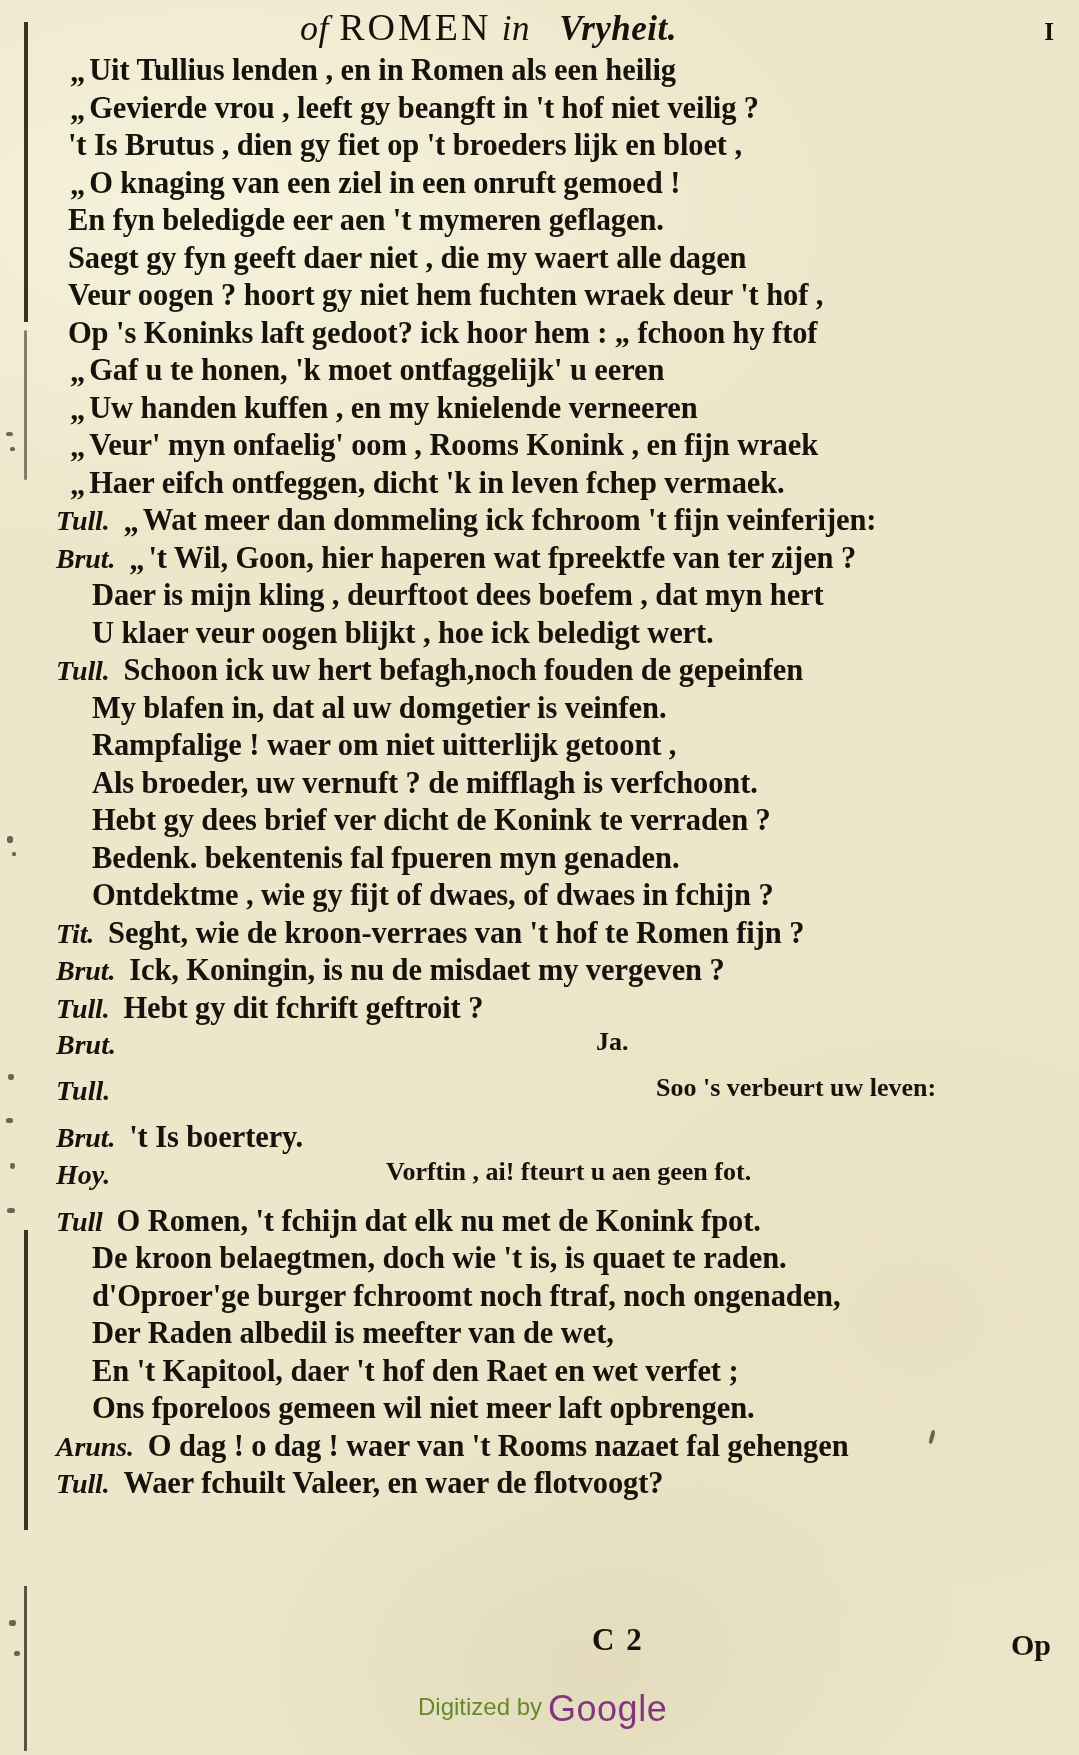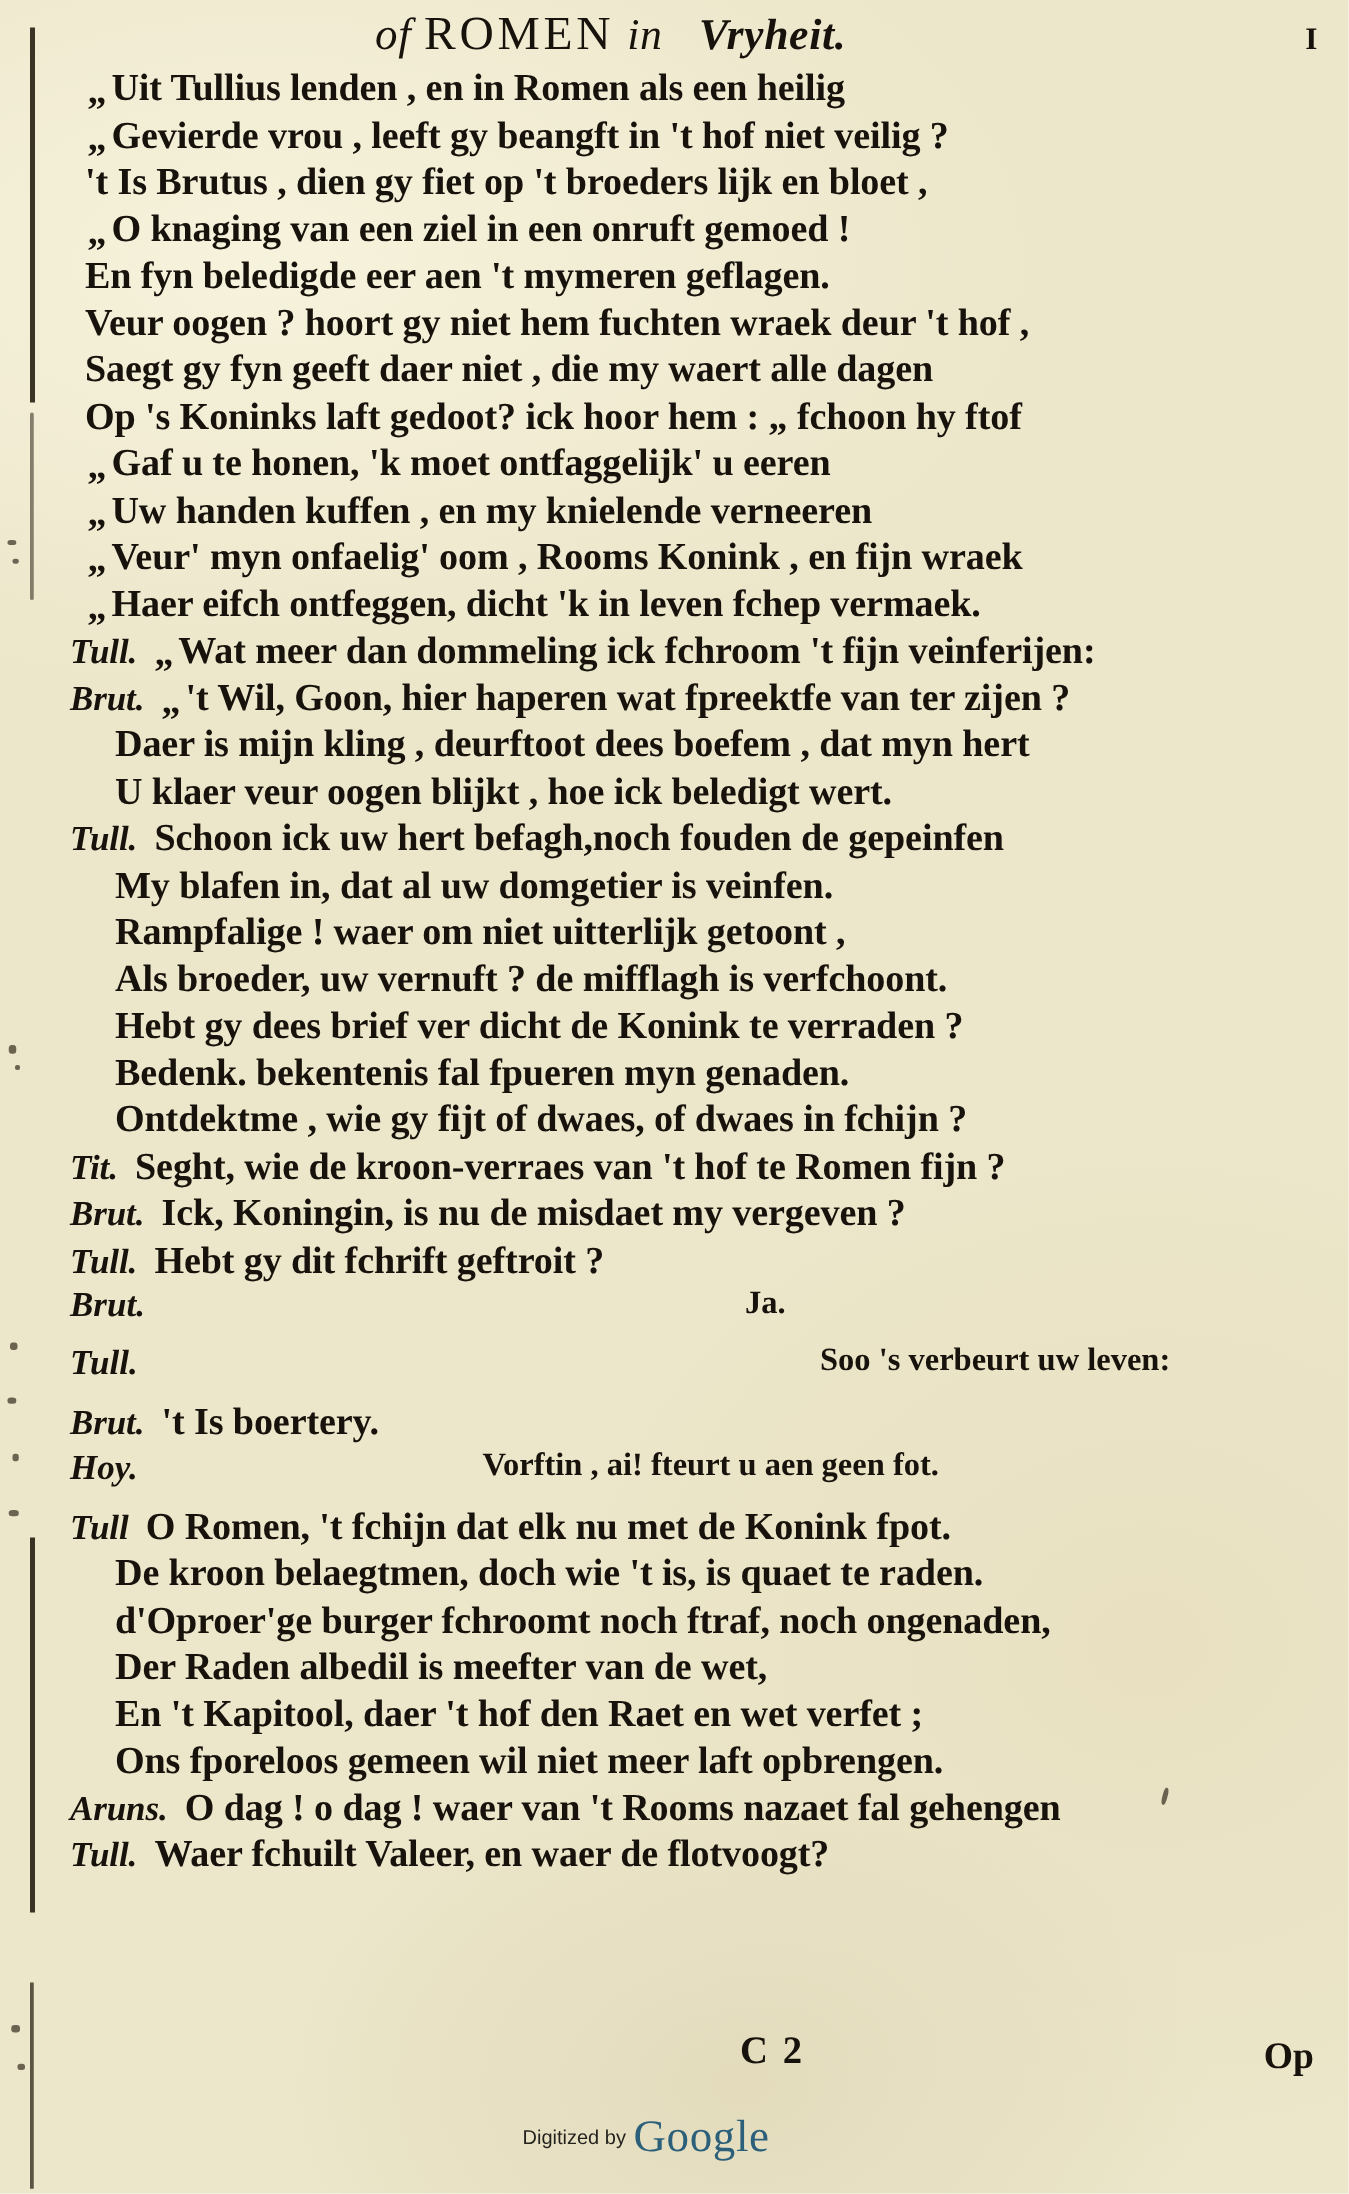--- a/index.html
+++ b/index.html
@@ -176,29 +176,29 @@
   .watermark {
     position: absolute;
     left: 418px;
     top: 1688px;
     z-index: 5;
     white-space: nowrap;
     color: #b6a678;
     opacity: 0.85;
   }
   .wm-by {
-    font-size: 16px;
+    font-size: 24px;
     font-family: "Liberation Sans", sans-serif;
-    color: #000000;
+    color: #4d7c0f;
     vertical-align: 6px;
   }
   .wm-g {
     font-size: 36px;
-    font-family: Liberation Serif, serif;
-    color: #0c4a6e;
+    font-family: Liberation Sans, sans-serif;
+    color: #701a75;
     letter-spacing: 0.5px;
     padding-left: 6px;
   }
 </style>
 </head>
 <body>
 
 <div id="page">
 
   <div class="gutter-line gutter-a"></div>
@@ -229,22 +229,22 @@
       </div>
       <div class="runhead-folio">I</div>
     </div>
 
     <div class="verse" id="verse-body">
         <div class="line ind-q"><span class="qm">„</span><span class="txt">Uit Tullius lenden ,   en in Romen als een heilig</span></div>
         <div class="line ind-q"><span class="qm">„</span><span class="txt">Gevierde vrou ,  leeft gy beangft in 't hof niet veilig ?</span></div>
         <div class="line ind-0"><span class="txt">'t Is Brutus ,   dien gy fiet op 't broeders lijk en bloet ,</span></div>
         <div class="line ind-q"><span class="qm">„</span><span class="txt">O knaging van een ziel in een onruft gemoed !</span></div>
         <div class="line ind-0"><span class="txt">En fyn beledigde eer aen 't mymeren geflagen.</span></div>
+        <div class="line ind-0"><span class="txt">Saegt gy fyn geeft daer niet ,   die my  waert alle dagen</span></div>
         <div class="line ind-0"><span class="txt">Veur oogen ?  hoort gy niet hem fuchten wraek deur 't hof ,</span></div>
-        <div class="line ind-0"><span class="txt">Saegt gy fyn geeft daer niet ,   die my  waert alle dagen</span></div>
         <div class="line ind-0"><span class="txt">Op 's Koninks laft gedoot? ick hoor hem : „ fchoon hy ftof</span></div>
         <div class="line ind-q"><span class="qm">„</span><span class="txt">Gaf u te honen, 'k moet ontfaggelijk' u eeren</span></div>
         <div class="line ind-q"><span class="qm">„</span><span class="txt">Uw handen kuffen ,  en my knielende verneeren</span></div>
         <div class="line ind-q"><span class="qm">„</span><span class="txt">Veur' myn onfaelig' oom ,   Rooms Konink , en fijn wraek</span></div>
         <div class="line ind-q"><span class="qm">„</span><span class="txt">Haer eifch ontfeggen, dicht 'k in leven fchep vermaek.</span></div>
         <div class="line ind-spk"><span class="spk">Tull.&nbsp;&nbsp;</span><span class="qm">„</span><span class="txt">Wat meer dan dommeling ick fchroom 't fijn veinferijen:</span></div>
         <div class="line ind-spk"><span class="spk">Brut.&nbsp;&nbsp;</span><span class="qm">„</span><span class="txt">'t Wil, Goon, hier haperen wat fpreektfe van ter zijen ?</span></div>
         <div class="line ind-1"><span class="txt">Daer is mijn kling ,  deurftoot dees boefem ,  dat myn hert</span></div>
         <div class="line ind-1"><span class="txt">U klaer veur oogen blijkt ,  hoe ick beledigt wert.</span></div>
         <div class="line ind-spk"><span class="spk">Tull.&nbsp;&nbsp;</span><span class="txt">Schoon ick uw hert befagh,noch fouden de gepeinfen</span></div>

